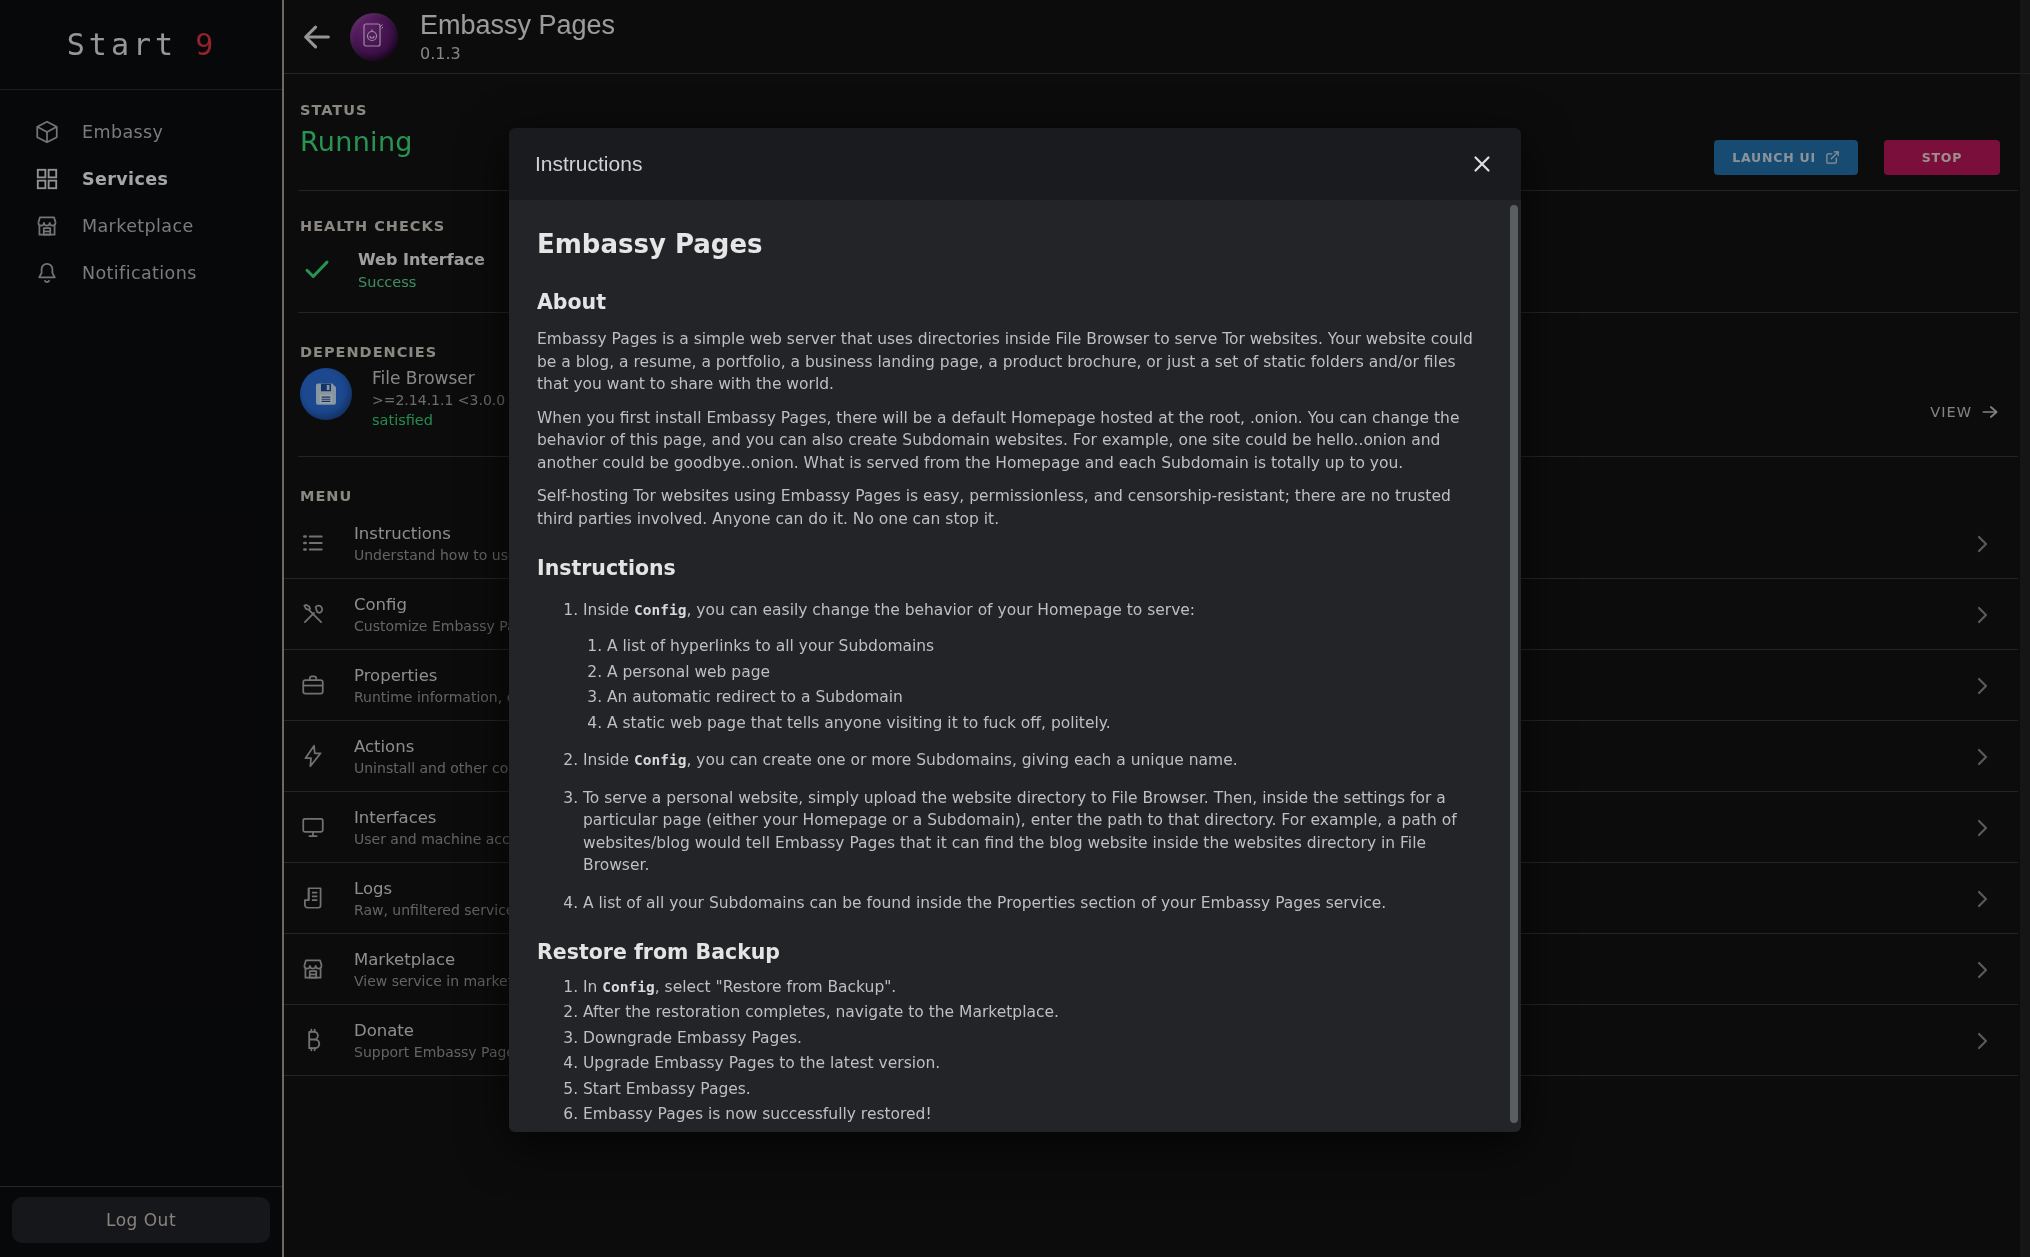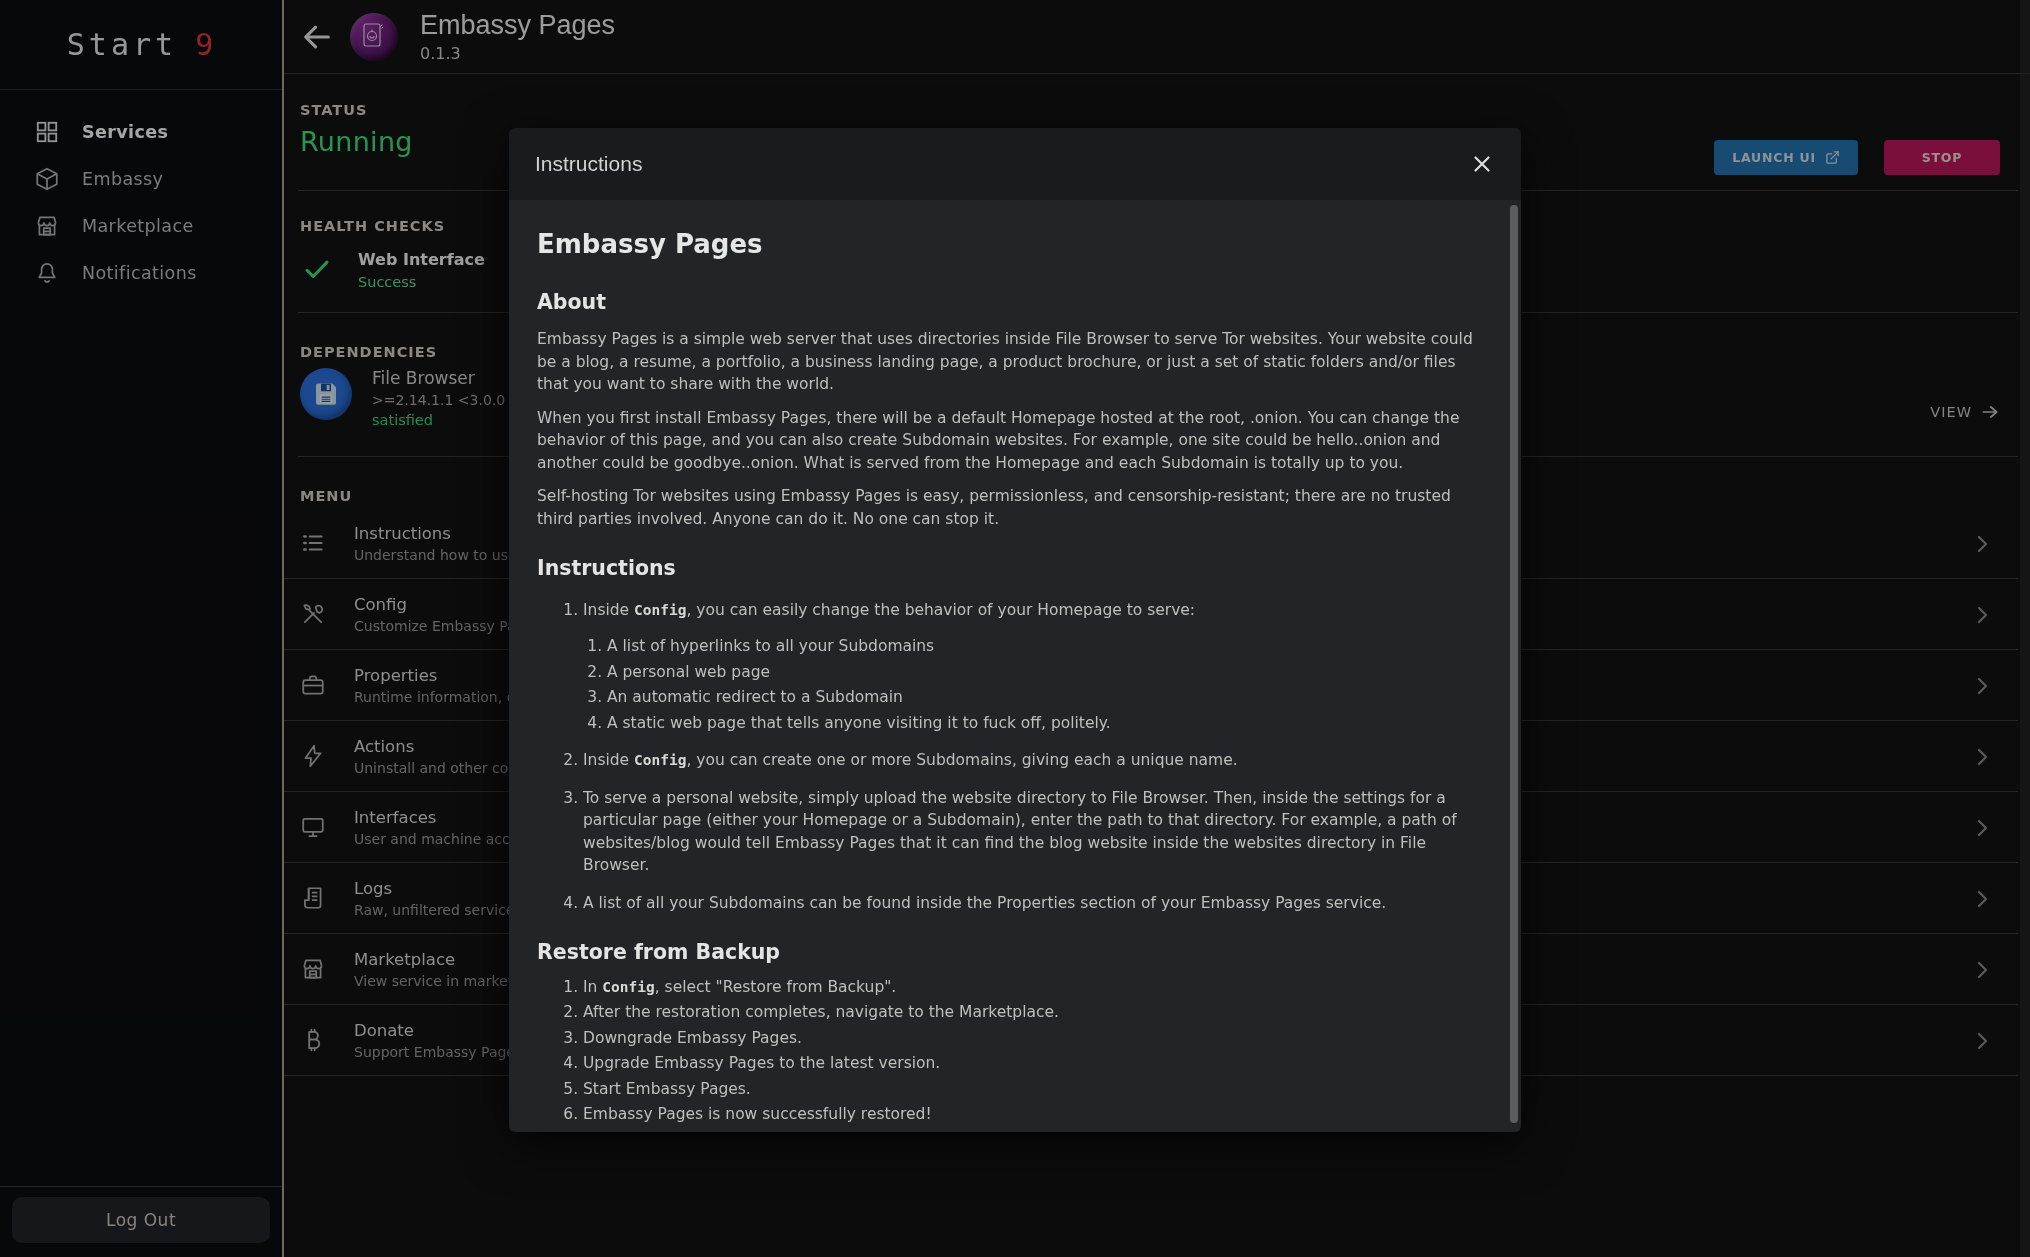--- a/index.html
+++ b/index.html
@@ -103,40 +103,40 @@
 <body>
 
 <div id="screen">
 
   <div class="sidebar">
     <div class="logo">
       <span>Start</span>
         <span class="accent">9</span>
     </div>
     <div class="nav">
+      <div class="nav-item">
+        <span class="nicon">
+          <svg viewBox="0 0 24 24" fill="none" stroke="currentColor" stroke-width="1.6" stroke-linejoin="round">
+              <path d="M12 2.5 L21 7.2 V16.8 L12 21.5 L3 16.8 V7.2 Z"></path>
+              <path d="M3 7.2 L12 12 L21 7.2"></path>
+              <path d="M12 12 V21.5"></path>
+            </svg>
+        </span>
+        <span class="nlabel">Embassy</span>
+      </div>
       <div class="nav-item active">
         <span class="nicon">
           <svg viewBox="0 0 24 24" fill="none" stroke="currentColor" stroke-width="1.7">
               <rect x="3.5" y="3.5" width="7" height="7"></rect>
               <rect x="13.5" y="3.5" width="7" height="7"></rect>
               <rect x="3.5" y="13.5" width="7" height="7"></rect>
               <rect x="13.5" y="13.5" width="7" height="7"></rect>
             </svg>
         </span>
         <span class="nlabel">Services</span>
-      </div>
-      <div class="nav-item">
-        <span class="nicon">
-          <svg viewBox="0 0 24 24" fill="none" stroke="currentColor" stroke-width="1.6" stroke-linejoin="round">
-              <path d="M12 2.5 L21 7.2 V16.8 L12 21.5 L3 16.8 V7.2 Z"></path>
-              <path d="M3 7.2 L12 12 L21 7.2"></path>
-              <path d="M12 12 V21.5"></path>
-            </svg>
-        </span>
-        <span class="nlabel">Embassy</span>
       </div>
       <div class="nav-item">
         <span class="nicon">
           <svg viewBox="0 0 24 24" fill="none" stroke="currentColor" stroke-width="1.6" stroke-linejoin="round">
               <path d="M4 9 L5.5 4 H18.5 L20 9"></path>
               <path d="M4 9 a2.6 2.6 0 0 0 5.2 0 a2.6 2.6 0 0 0 5.3 0 a2.6 2.6 0 0 0 5.3 0"></path>
               <path d="M5 11.5 V20 H19 V11.5"></path>
               <rect x="9" y="14" width="6" height="6"></rect>
               <path d="M9 17 h6"></path>
             </svg>

